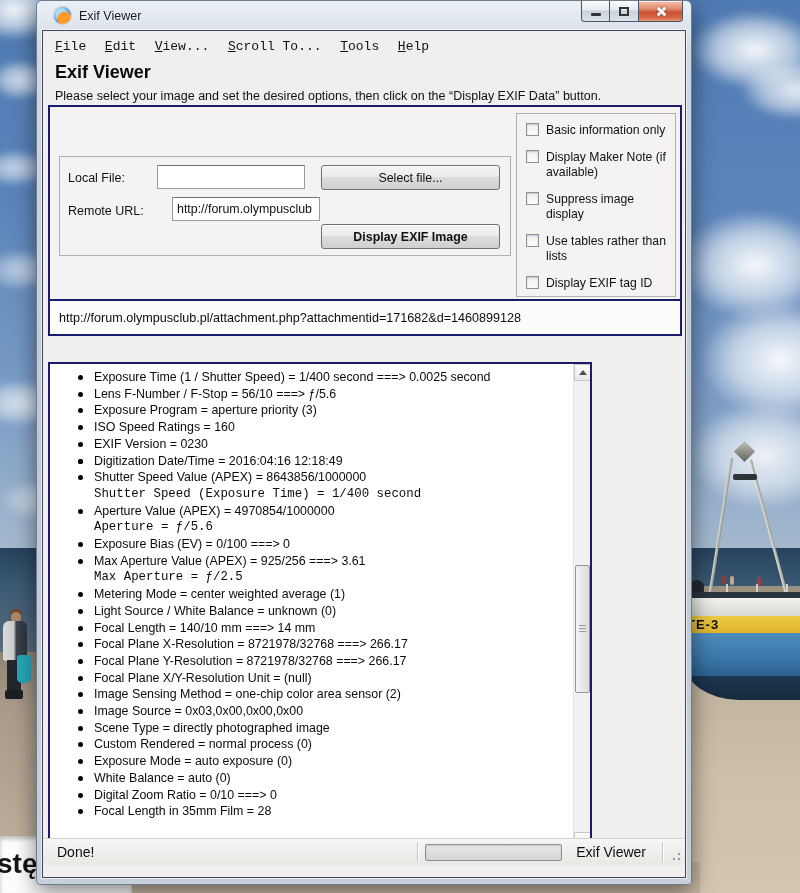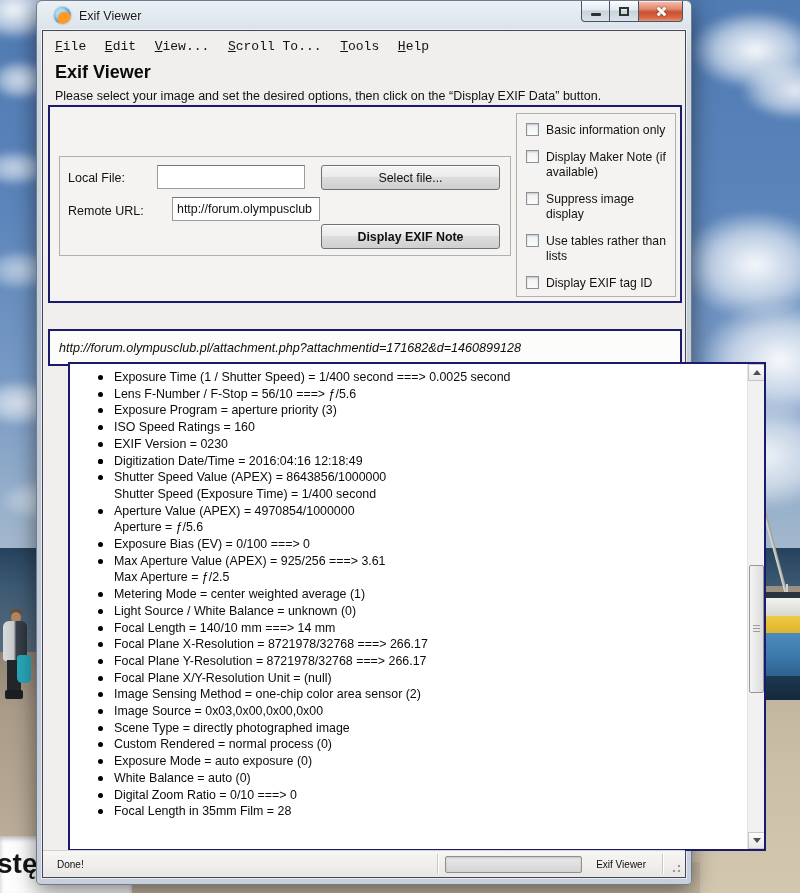--- a/index.html
+++ b/index.html
@@ -93,43 +93,43 @@
             font-family:"Liberation Sans",sans-serif; font-size:12.4px; color:#111; cursor:default;
             box-shadow:inset 0 1px 0 rgba(255,255,255,0.9); }
   .w7-btn.bold { font-weight:bold; }
 
   .checkbox-panel { position:absolute; left:466px; top:6px; width:160px; height:184px; border:1px solid #b2b0ad; padding:9px 0 0 9px; }
   .cb-row { display:flex; margin-bottom:11px; cursor:default; }
   .cb-box { flex:0 0 13px; width:13px; height:13px; margin-right:7px; border:1px solid #8a9199;
             background:linear-gradient(180deg,#f0f1f2,#fbfcfc); box-shadow:inset 0 1px 2px rgba(0,0,0,0.18); }
   .cb-label { font-size:12.2px; line-height:15.5px; color:#111; width:126px; }
 
-  .url-panel { left:5px; top:298px; width:634px; height:37px; background:#fcfcfb; display:flex; align-items:center;font-style:italic; }
+  .url-panel { left:5px; top:268px; width:634px; height:37px; background:#fcfcfb; display:flex; align-items:center; }
   .url-text { font-size:12.6px; color:#0d0d0d; padding-left:9px; white-space:nowrap; }
 
-  .results-panel { left:5px; top:331px; width:698px; height:489px; background:#ffffff; overflow:hidden;margin-left:20px; }
+  .results-panel { left:5px; top:331px; width:544px; height:489px; background:#ffffff; overflow:hidden; }
   .list-wrap { position:absolute; left:0; top:5px; right:18px; bottom:0; overflow:hidden; }
   .exif-list { list-style:none; }
   .exif-item { position:relative; padding-left:44px; font-size:12.4px; line-height:16.7px; color:#0b0b0b; white-space:nowrap; }
   .bullet { position:absolute; left:28px; top:6px; width:5px; height:5px; border-radius:50%; background:#000; }
-  .exif-cont { line-height:16.7px; }
+  .exif-cont { line-height:16.7px;font-family:Liberation Mono, monospace; }
 
   .scrollbar { position:absolute; right:0; top:0; bottom:0; width:17px; background:#f1f1f1; border-left:1px solid #e4e4e4; }
   .sb-btn { position:absolute; left:0; width:17px; height:17px; background:linear-gradient(180deg,#fdfdfd,#e8e8e8);
             border:1px solid #c7c7c7; display:flex; align-items:center; justify-content:center; }
   .sb-up { top:0; } .sb-down { bottom:0; }
   .arrow-up { width:0; height:0; border-left:4px solid transparent; border-right:4px solid transparent; border-bottom:5px solid #4f4f4f; }
   .arrow-down { width:0; height:0; border-left:4px solid transparent; border-right:4px solid transparent; border-top:5px solid #4f4f4f; }
   .sb-thumb { position:absolute; left:1px; width:15px; top:201px; height:128px; border:1px solid #979797; border-radius:2px;
               background:linear-gradient(90deg,#f4f4f4,#dcdcdc); }
   .sb-thumb::after { content:""; position:absolute; left:3px; right:3px; top:50%; height:7px; margin-top:-4px;
               background:repeating-linear-gradient(180deg,#9c9c9c 0 1px,transparent 1px 3px); }
 
-  .statusbar { position:absolute; left:0; right:0; bottom:0; height:27px; border-top:1px solid #d2d0cd;
-               background:linear-gradient(180deg,#f7f6f5,#e9e7e4); display:flex; align-items:center; font-size:10px; color:#0d0d0d; }
+  .statusbar { position:absolute; left:0; right:0; bottom:12px; height:27px; border-top:1px solid #d2d0cd;
+               background:linear-gradient(180deg,#f7f6f5,#e9e7e4); display:flex; align-items:center; font-size:14px; color:#0d0d0d; }
   .status-left { margin-left:14px; }
   .spacer { flex:1; }
   .sb-sep { width:2px; height:20px; background:linear-gradient(90deg,#c9c7c4 0 1px,#ffffff 1px 2px); margin:0 6px; }
   .progress { width:137px; height:17px; border:1px solid #8f8f8f; border-radius:2px;
               background:linear-gradient(180deg,#e9e9e9,#d4d4d4); box-shadow:inset 0 1px 2px rgba(0,0,0,0.15); }
   .status-right { margin:0 10px 0 14px; }
   .grip { width:12px; height:12px; margin-right:3px; margin-top:8px;
           background:
             radial-gradient(circle at 9px 9px, #9a9a9a 1.3px, transparent 1.6px),
             radial-gradient(circle at 9px 4px, #9a9a9a 1.3px, transparent 1.6px),
@@ -234,21 +234,21 @@
       <div class="page-title">Exif Viewer</div>
       <div class="instructions">Please select your image and set the desired options, then click on the “Display EXIF Data” button.</div>
 
       <div class="npanel options-panel">
         <div class="form-fieldset">
           <span class="fld-label" style="left:8px;top:14px;">Local File:</span>
           <input class="txt-input" style="left: 97px; top: 8px;" value="">
           <button class="w7-btn" style="left:261px;top:8px;">Select file...</button>
           <span class="fld-label" style="left:8px;top:47px;">Remote URL:</span>
           <input class="txt-input" style="left: 112px; top: 40px;" value="http://forum.olympusclub">
-          <button class="w7-btn bold" style="left:261px;top:67px;">Display EXIF Note</button>
+          <button class="w7-btn bold" style="left:261px;top:67px;">Display EXIF Image</button>
         </div>
         <div class="checkbox-panel">
 
             <label class="cb-row">
               <span class="cb-box"></span>
               <span class="cb-label">Basic information only</span>
             </label>
 
             <label class="cb-row">
               <span class="cb-box"></span>

